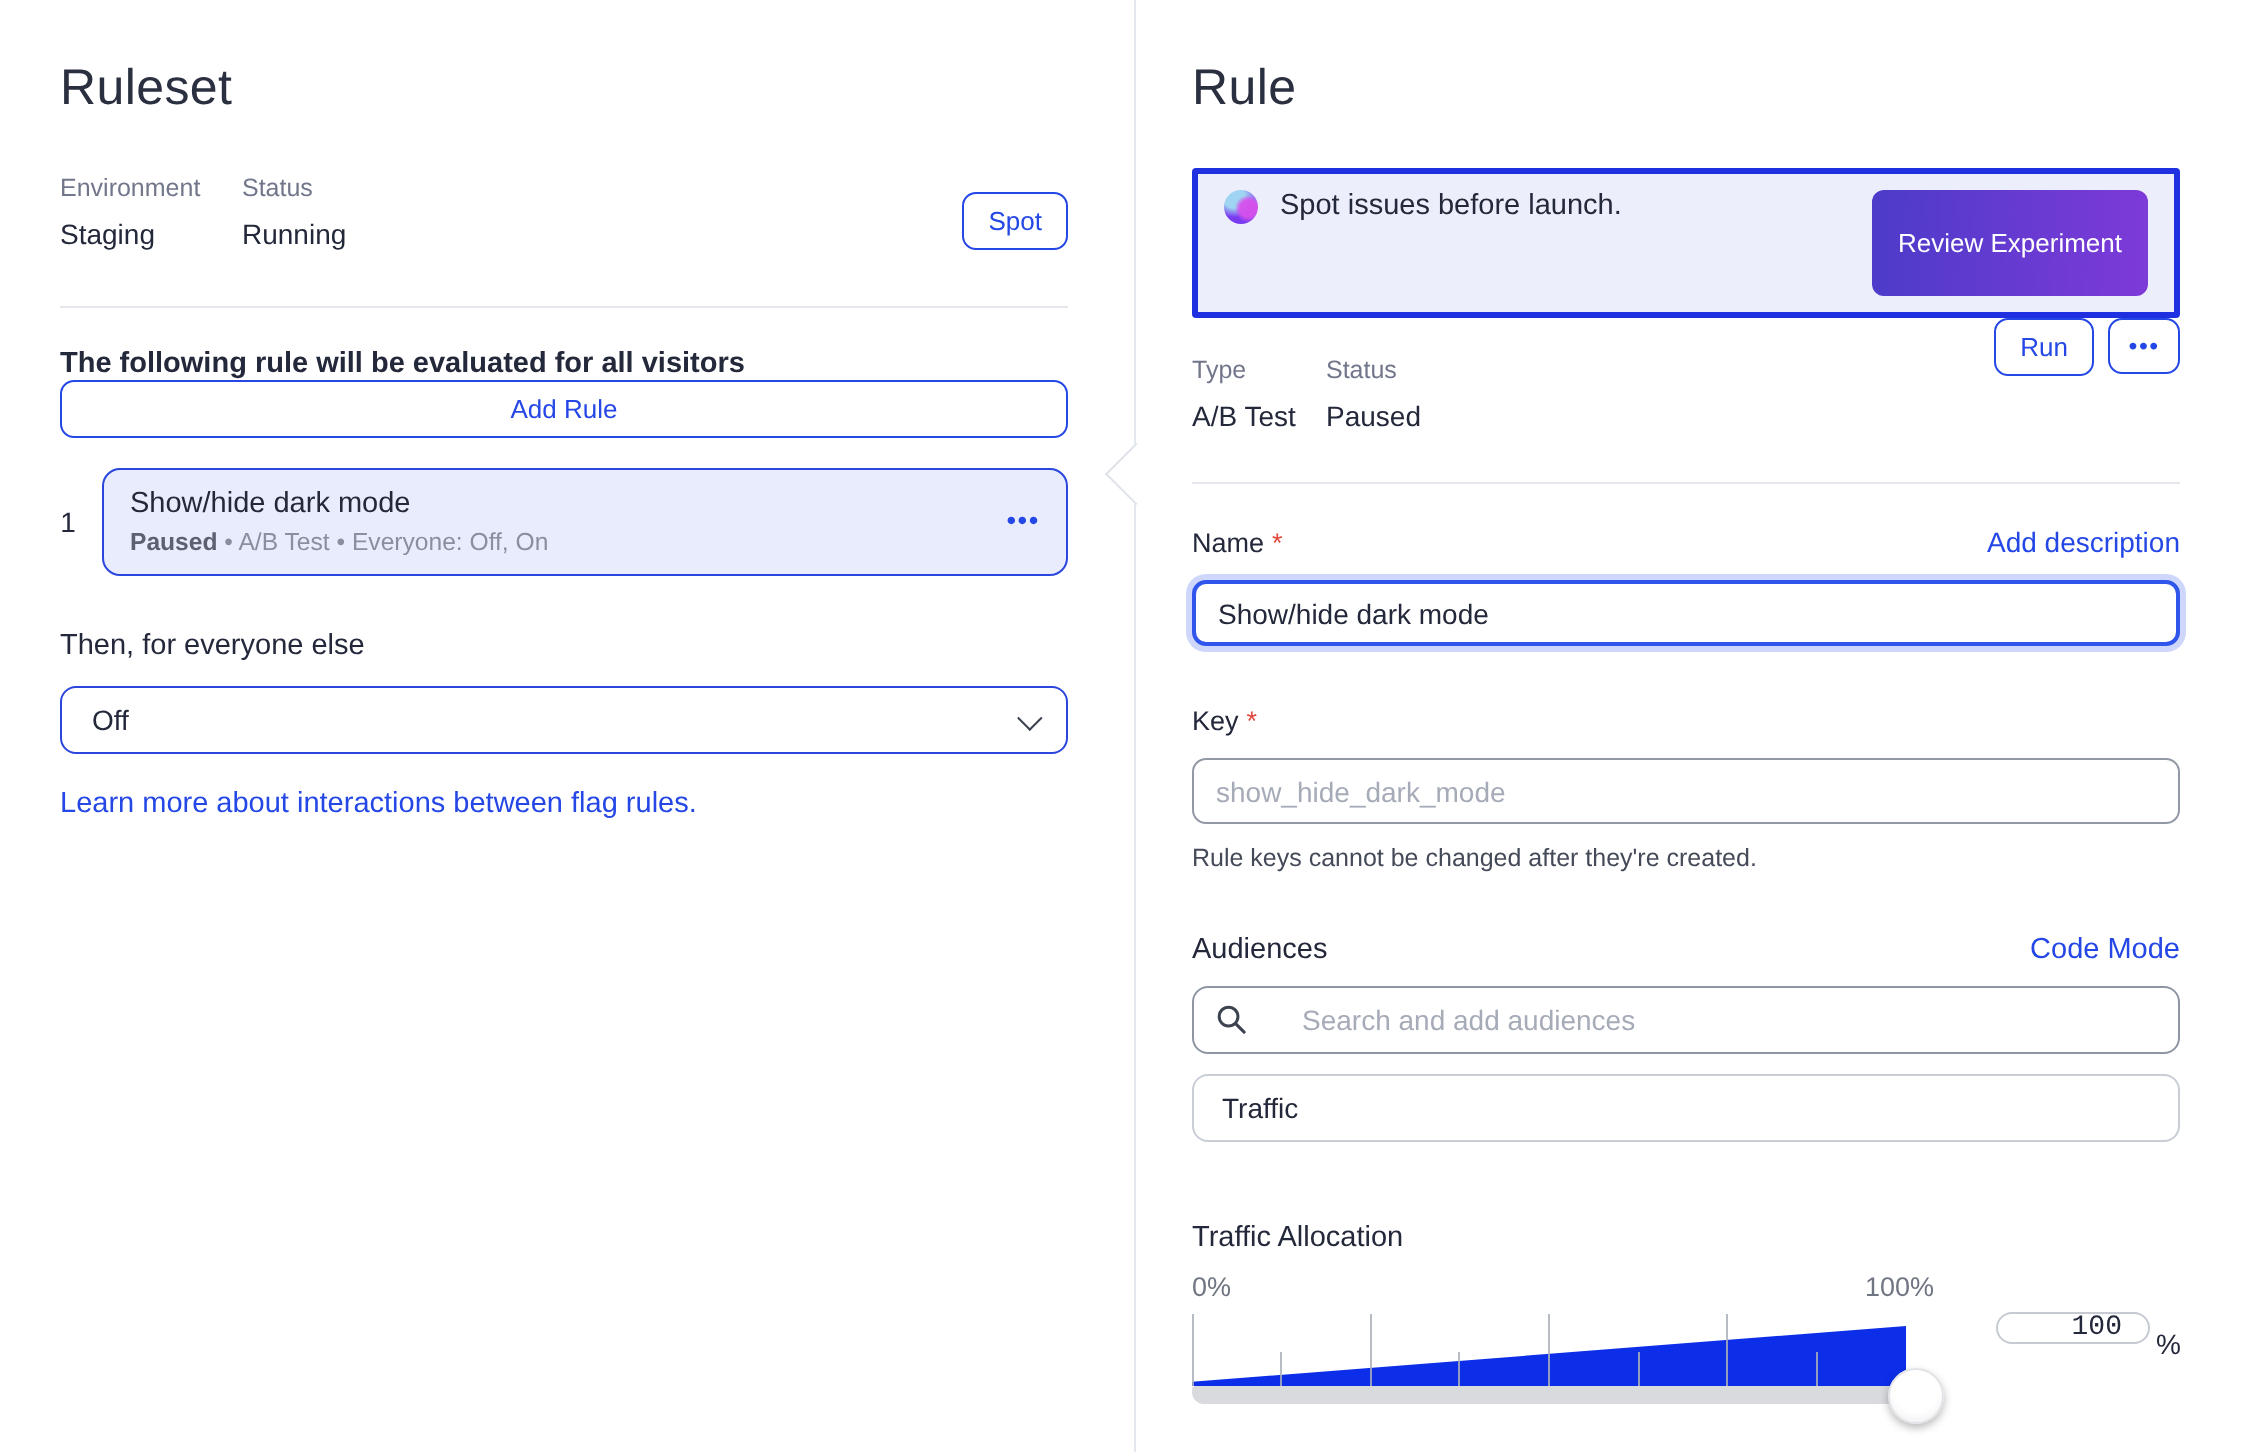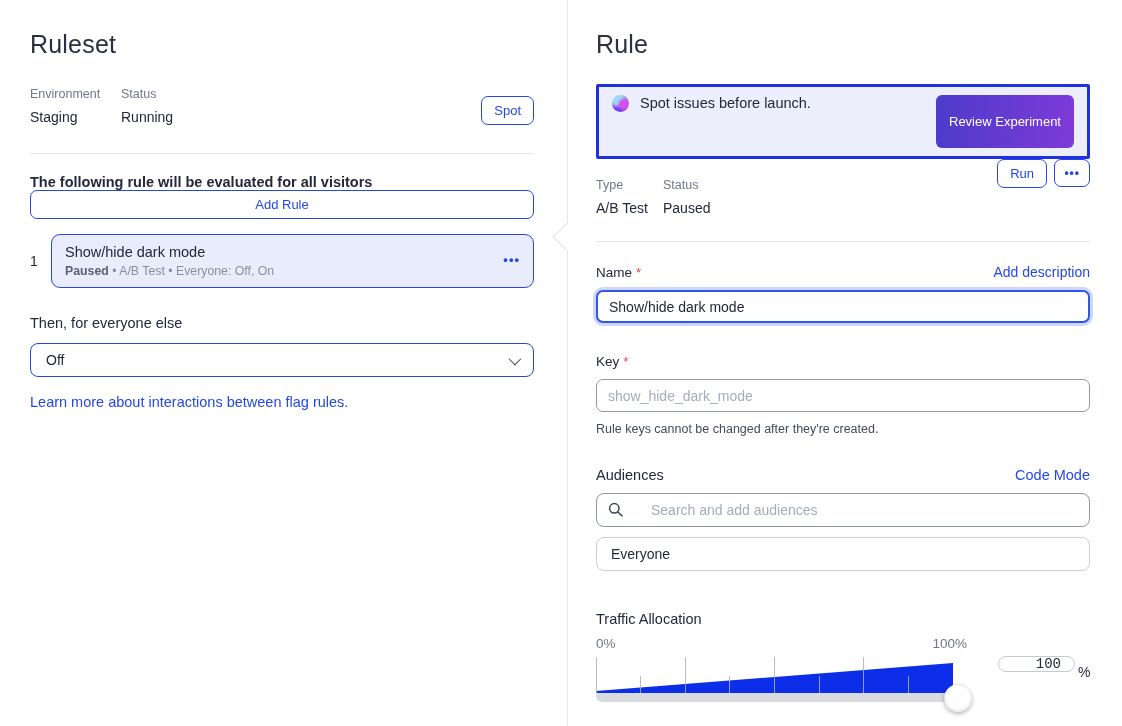--- a/index.html
+++ b/index.html
@@ -221,21 +221,21 @@
       <a class="link small-link" style="font-size:14.5px">Code Mode</a>
     </div>
     <div class="search-wrap">
       <svg class="search-icon" viewBox="0 0 16 16">
         <circle cx="6.7" cy="6.7" r="5" fill="none" stroke="#3c4250" stroke-width="1.6"></circle>
         <line x1="10.6" y1="10.6" x2="15" y2="15" stroke="#3c4250" stroke-width="1.6" stroke-linecap="round"></line>
       </svg>
       <input class="text-input" placeholder="Search and add audiences" style="">
     </div>
     <div class="audience-box">
-      <span>Everyone</span>
+      <span>Traffic</span>
     </div>
 
     <div class="traffic-label">Traffic Allocation</div>
     <div class="traffic-widget">
       <div class="tick-labels">
         <span>0%</span>
         <span>100%</span>
       </div>
       <div class="slider-area">
         <div class="wedge"></div>

